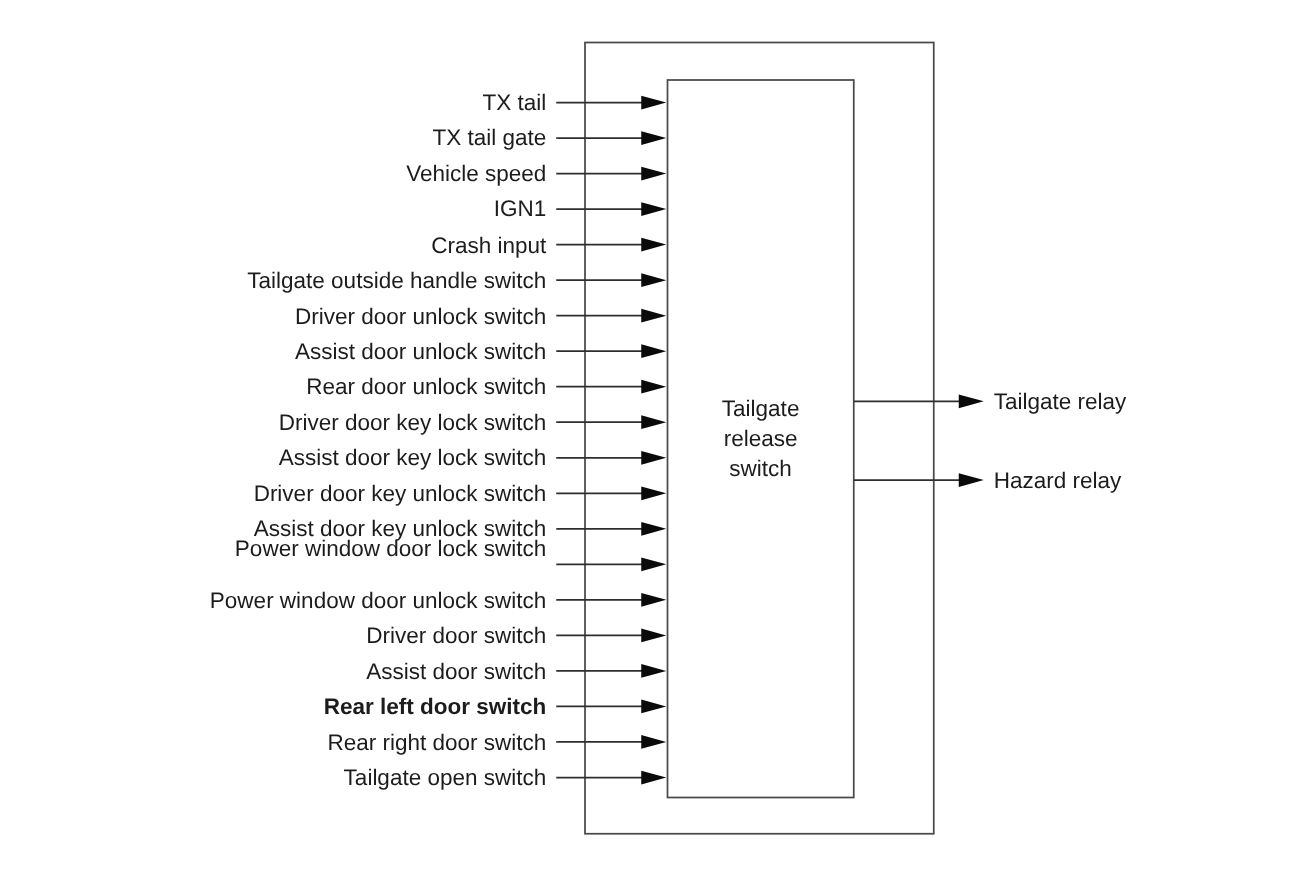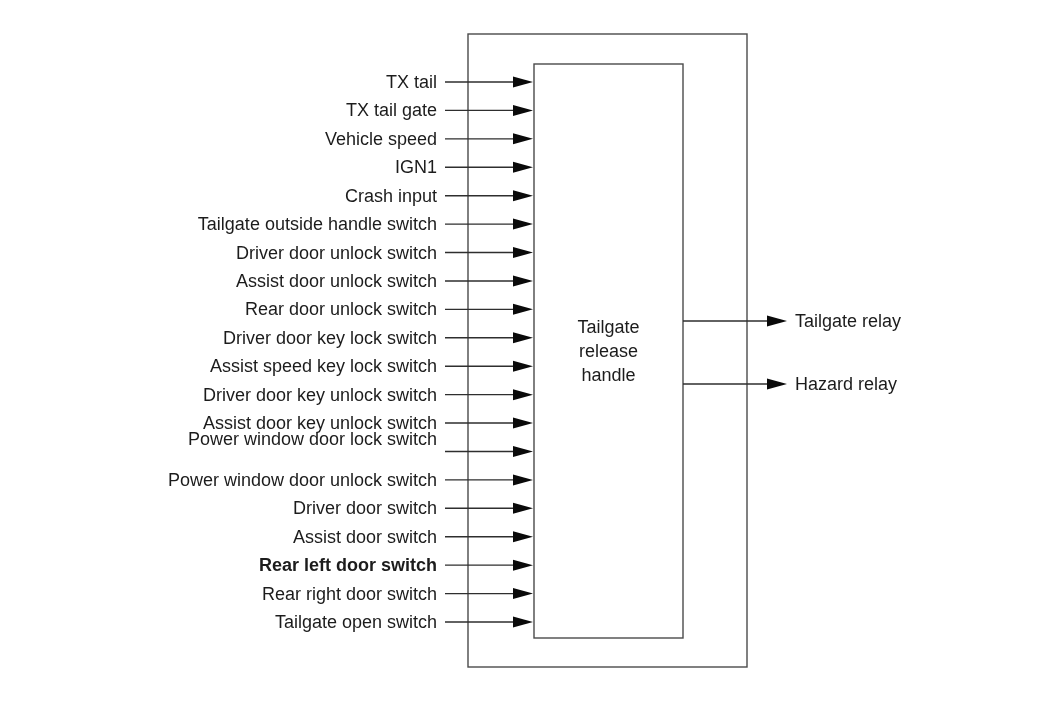--- a/index.html
+++ b/index.html
@@ -98,35 +98,35 @@
         <line x1="683" y1="321" x2="769" y2="321" class="wire"></line>
         <polygon points="767,315.5 767,326.5 787,321" class="arrowhead"></polygon>
         <line x1="683" y1="384" x2="769" y2="384" class="wire"></line>
         <polygon points="767,378.5 767,389.5 787,384" class="arrowhead"></polygon>
       </g>
   </svg>
 
   <div class="block-label">
     <div>Tailgate</div>
     <div>release</div>
-    <div>handle</div>
+    <div>switch</div>
   </div>
 
   <div id="input-labels">
       <div class="io-label input-label" style="right: 614px; top: 69px;">TX tail</div>
       <div class="io-label input-label" style="right: 614px; top: 97.4211px;">TX tail gate</div>
       <div class="io-label input-label" style="right: 614px; top: 125.842px;">Vehicle speed</div>
       <div class="io-label input-label" style="right: 614px; top: 154.263px;">IGN1</div>
       <div class="io-label input-label" style="right: 614px; top: 182.684px;">Crash input</div>
       <div class="io-label input-label" style="right: 614px; top: 211.105px;">Tailgate outside handle switch</div>
       <div class="io-label input-label" style="right: 614px; top: 239.526px;">Driver door unlock switch</div>
       <div class="io-label input-label" style="right: 614px; top: 267.947px;">Assist door unlock switch</div>
       <div class="io-label input-label" style="right: 614px; top: 296.368px;">Rear door unlock switch</div>
       <div class="io-label input-label" style="right: 614px; top: 324.789px;">Driver door key lock switch</div>
-      <div class="io-label input-label" style="right: 614px; top: 353.211px;">Assist speed key lock switch</div>
+      <div class="io-label input-label" style="right: 614px; top: 353.211px;">Assist door key lock switch</div>
       <div class="io-label input-label" style="right: 614px; top: 381.632px;">Driver door key unlock switch</div>
       <div class="io-label input-label" style="right: 614px; top: 410.053px;">Assist door key unlock switch</div>
       <div class="io-label input-label" style="right: 614px; top: 426px;">Power window door lock switch</div>
       <div class="io-label input-label" style="right: 614px; top: 466.895px;">Power window door unlock switch</div>
       <div class="io-label input-label" style="right: 614px; top: 495.316px; margin-left: 40px;">Driver door switch</div>
       <div class="io-label input-label" style="right: 614px; top: 523.737px;">Assist door switch</div>
       <div class="io-label input-label" style="right: 614px; top: 552.158px; font-weight: bold;">Rear left door switch</div>
       <div class="io-label input-label" style="right: 614px; top: 580.579px;">Rear right door switch</div>
       <div class="io-label input-label" style="right: 614px; top: 609px; text-align: center;">Tailgate open switch</div>
     </div>

